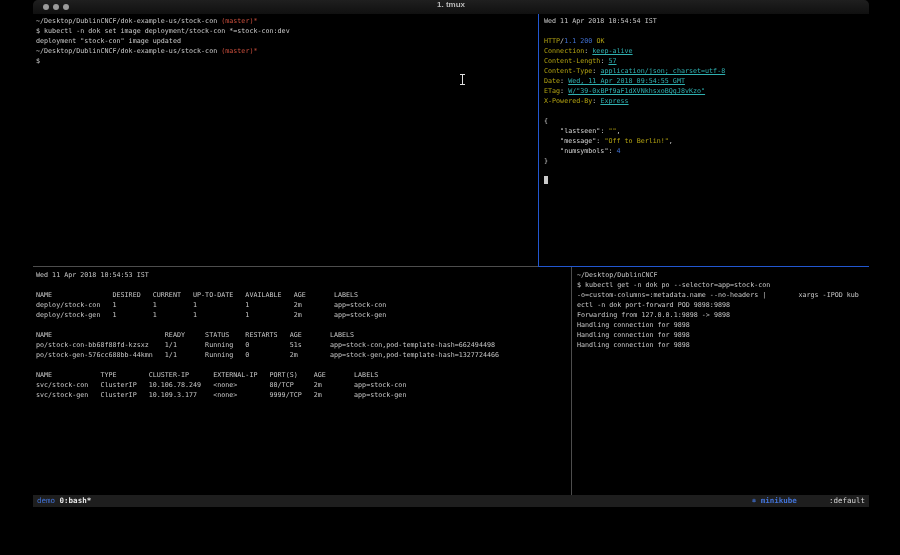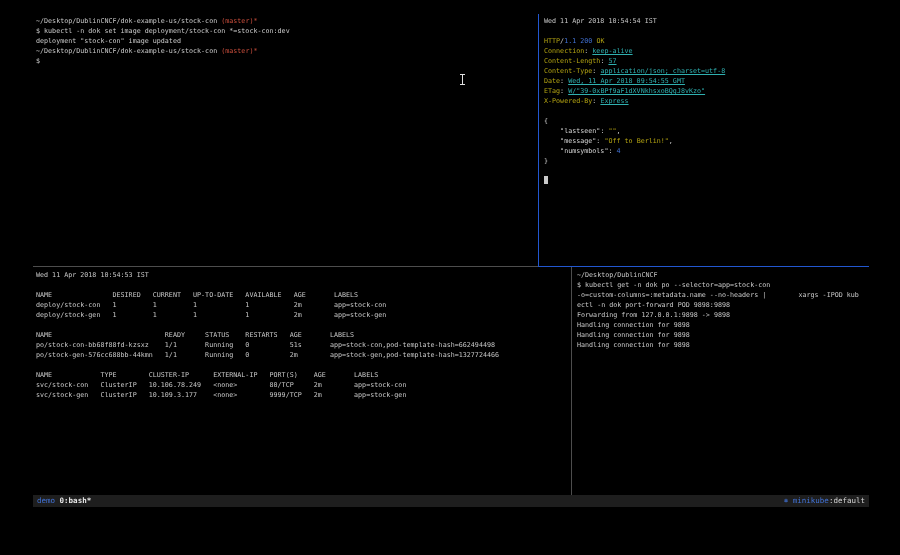--- a/index.html
+++ b/index.html
@@ -34,30 +34,38 @@
   .b-grey { background:var(--border_grey); }
   .b-blue { background:var(--border_blue); }
 
   .statusbar { position:absolute; left:0; top:495px; width:100%; height:12px;
                background:var(--statusbar_bg); display:flex; justify-content:space-between;
                align-items:center; padding:0 4px; box-sizing:border-box;
                font-size:7.5px; line-height:12px; white-space:pre; }
   .sb-session { color:var(--blue); }
   .sb-window  { color:var(--white); font-weight:bold; }
   .sb-helm    { color:var(--blue); }
-  .sb-context { color:var(--blue); font-weight:normal; }
-  .sb-ns      { color:var(--key); }
+  .sb-context { color:var(--blue); font-weight:bold; }
+  .sb-ns      { color:var(--key);padding-left:32px; }
 
   .mousecursor { position:absolute; left:459px; top:74px; }
 </style>
 </head>
 <body>
 
 <div class="window">
 
+  <div class="titlebar">
+    <div class="lights">
+      <span class="light"></span>
+      <span class="light"></span>
+      <span class="light"></span>
+    </div>
+    <div class="title">1. tmux</div>
+  </div>
 
   <div class="pane" style="left:3px;  top:16px;  width:500px;"><div class="tline"><span class="c-fg">~/Desktop/DublinCNCF/dok-example-us/stock-con </span><span class="c-red">(master)*</span></div><div class="tline">$ kubectl -n dok set image deployment/stock-con *=stock-con:dev</div><div class="tline">deployment "stock-con" image updated</div><div class="tline"><span class="c-fg">~/Desktop/DublinCNCF/dok-example-us/stock-con </span><span class="c-red">(master)*</span></div><div class="tline">$</div></div>
 
   <div class="pane" style="left:511px; top:16px; width:322px;"><div class="tline">Wed 11 Apr 2018 10:54:54 IST</div><div class="tline"> </div><div class="tline"><span class="c-yellow">HTTP</span><span class="c-fg">/</span><span class="c-blue">1.1</span><span class="c-fg"> </span><span class="c-blue">200</span><span class="c-fg"> </span><span class="c-yellow">OK</span></div><div class="tline"><span class="c-yellow">Connection</span><span class="c-fg">: </span><span class="c-cyan">keep-alive</span></div><div class="tline"><span class="c-yellow">Content-Length</span><span class="c-fg">: </span><span class="c-cyan">57</span></div><div class="tline"><span class="c-yellow">Content-Type</span><span class="c-fg">: </span><span class="c-cyan">application/json; charset=utf-8</span></div><div class="tline"><span class="c-yellow">Date</span><span class="c-fg">: </span><span class="c-cyan">Wed, 11 Apr 2018 09:54:55 GMT</span></div><div class="tline"><span class="c-yellow">ETag</span><span class="c-fg">: </span><span class="c-cyan">W/"39-0xBPf9aF1dXVNkhsxoBQgJ8vKzo"</span></div><div class="tline"><span class="c-yellow">X-Powered-By</span><span class="c-fg">: </span><span class="c-cyan">Express</span></div><div class="tline"> </div><div class="tline">{</div><div class="tline"><span class="c-fg">    </span><span class="c-key">"lastseen"</span><span class="c-fg">: </span><span class="c-yellow">""</span><span class="c-fg">,</span></div><div class="tline"><span class="c-fg">    </span><span class="c-key">"message"</span><span class="c-fg">: </span><span class="c-yellow">"Off to Berlin!"</span><span class="c-fg">,</span></div><div class="tline"><span class="c-fg">    </span><span class="c-key">"numsymbols"</span><span class="c-fg">: </span><span class="c-blue">4</span></div><div class="tline">}</div><div class="tline"> </div><div class="tline"><span class="cursor"></span></div></div>
 
   <div class="pane" style="left:3px;  top:270px; width:532px;"><div class="tline">Wed 11 Apr 2018 10:54:53 IST</div><div class="tline"> </div><div class="tline">NAME               DESIRED   CURRENT   UP-TO-DATE   AVAILABLE   AGE       LABELS</div><div class="tline">deploy/stock-con   1         1         1            1           2m        app=stock-con</div><div class="tline">deploy/stock-gen   1         1         1            1           2m        app=stock-gen</div><div class="tline"> </div><div class="tline">NAME                            READY     STATUS    RESTARTS   AGE       LABELS</div><div class="tline">po/stock-con-bb68f88fd-kzsxz    1/1       Running   0          51s       app=stock-con,pod-template-hash=662494498</div><div class="tline">po/stock-gen-576cc688bb-44kmn   1/1       Running   0          2m        app=stock-gen,pod-template-hash=1327724466</div><div class="tline"> </div><div class="tline">NAME            TYPE        CLUSTER-IP      EXTERNAL-IP   PORT(S)    AGE       LABELS</div><div class="tline">svc/stock-con   ClusterIP   10.106.78.249   &lt;none&gt;        80/TCP     2m        app=stock-con</div><div class="tline">svc/stock-gen   ClusterIP   10.109.3.177    &lt;none&gt;        9999/TCP   2m        app=stock-gen</div></div>
 
   <div class="pane" style="left:544px; top:270px; width:292px;"><div class="tline">~/Desktop/DublinCNCF</div><div class="tline">$ kubectl get -n dok po --selector=app=stock-con</div><div class="tline">-o=custom-columns=:metadata.name --no-headers |        xargs -IPOD kub</div><div class="tline">ectl -n dok port-forward POD 9898:9898</div><div class="tline">Forwarding from 127.0.0.1:9898 -&gt; 9898</div><div class="tline">Handling connection for 9898</div><div class="tline">Handling connection for 9898</div><div class="tline">Handling connection for 9898</div></div>
 
   <div class="vborder b-blue" style="left:505px; top:14px; height:253px;"></div>

